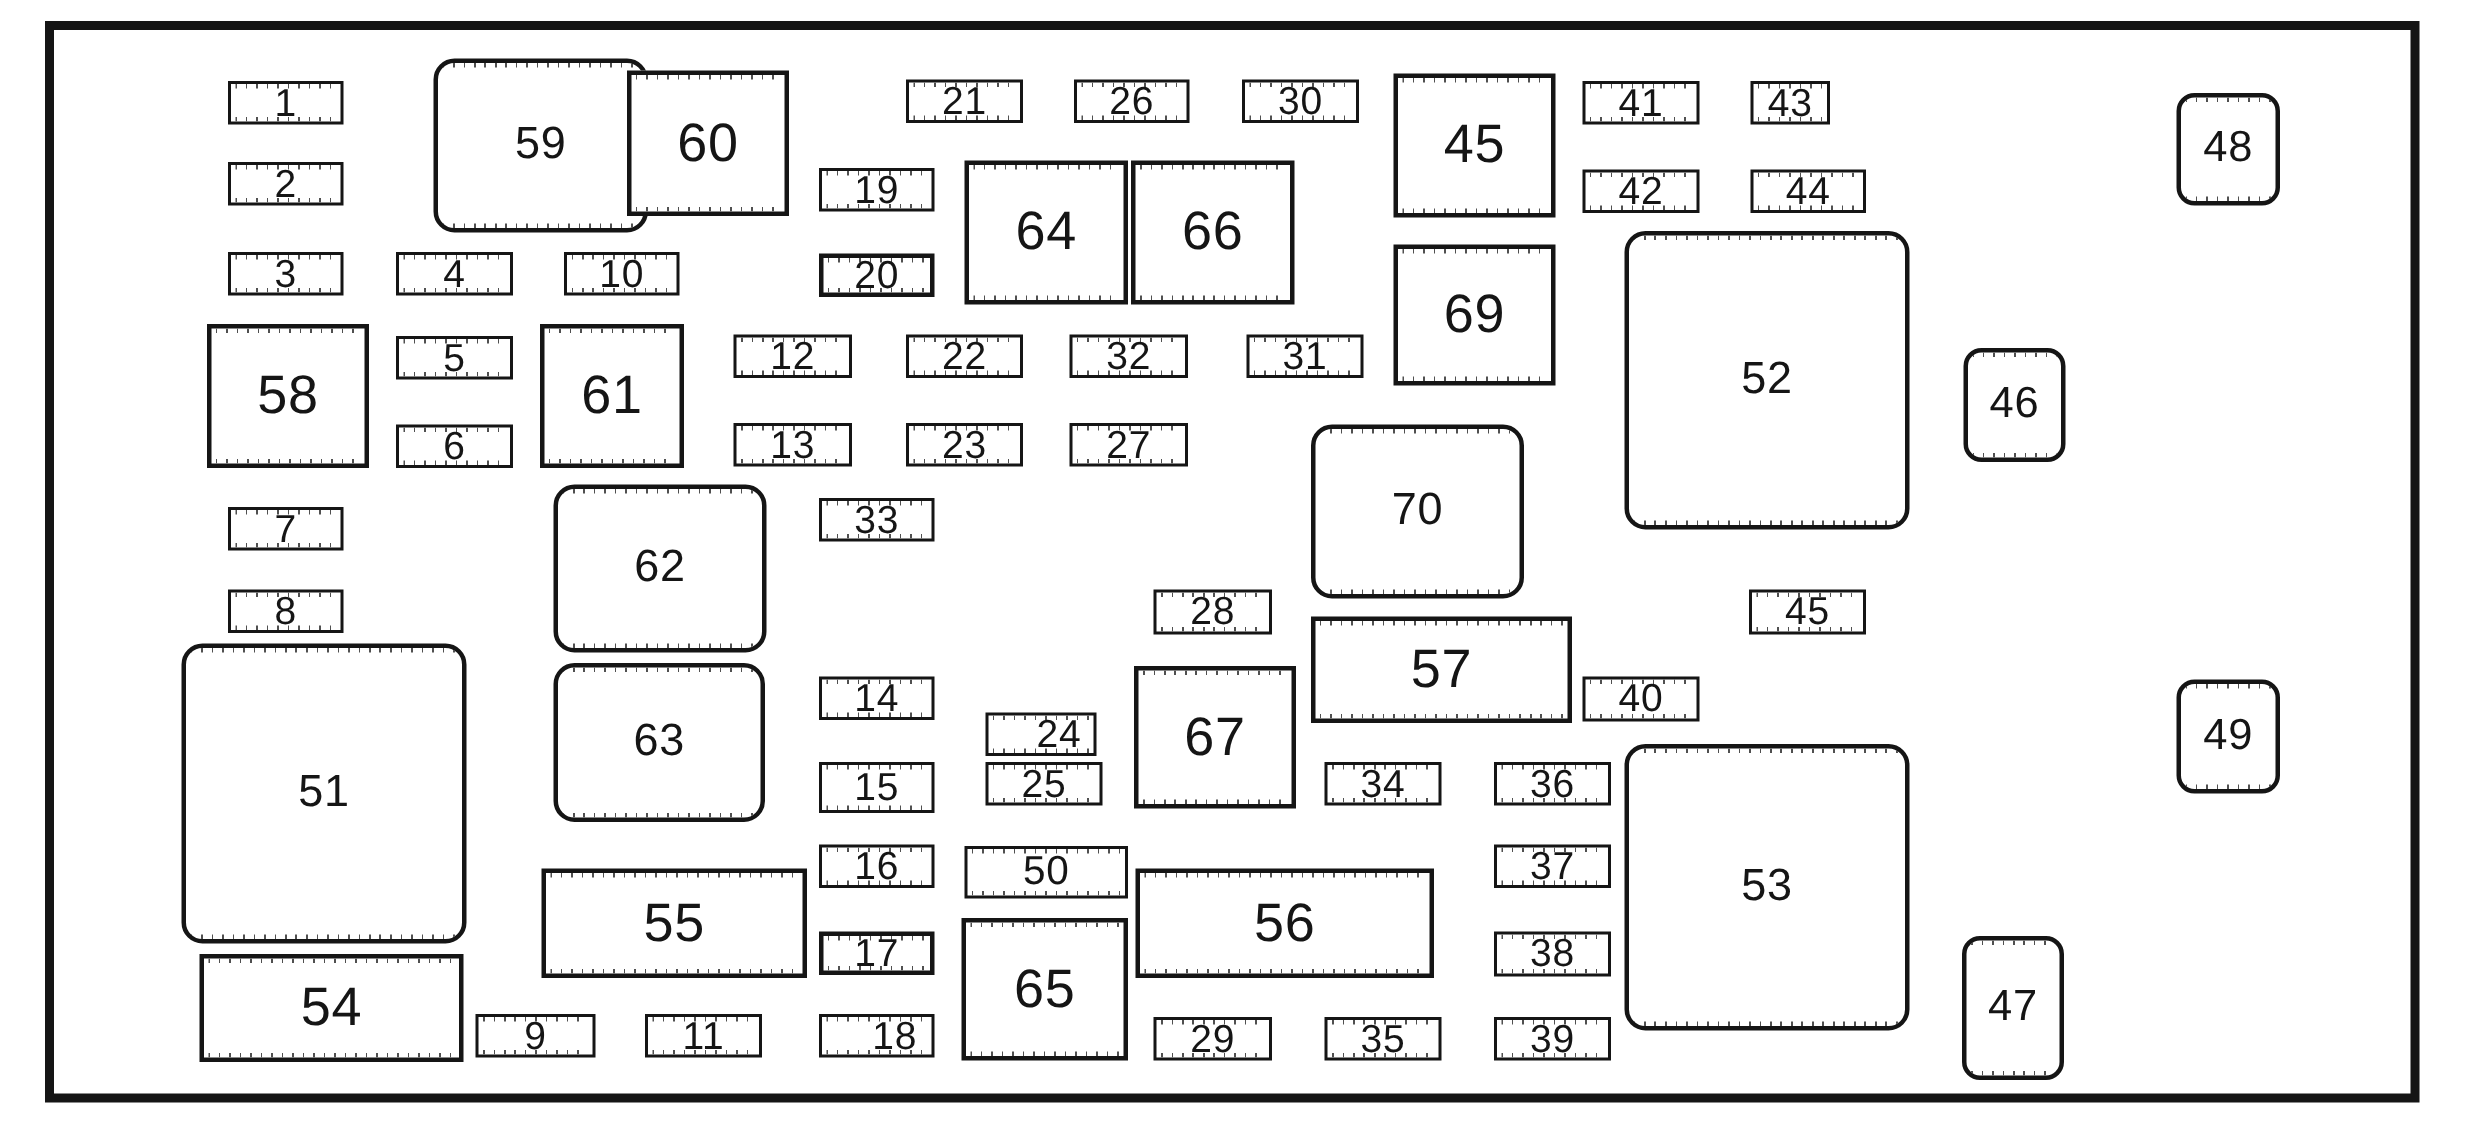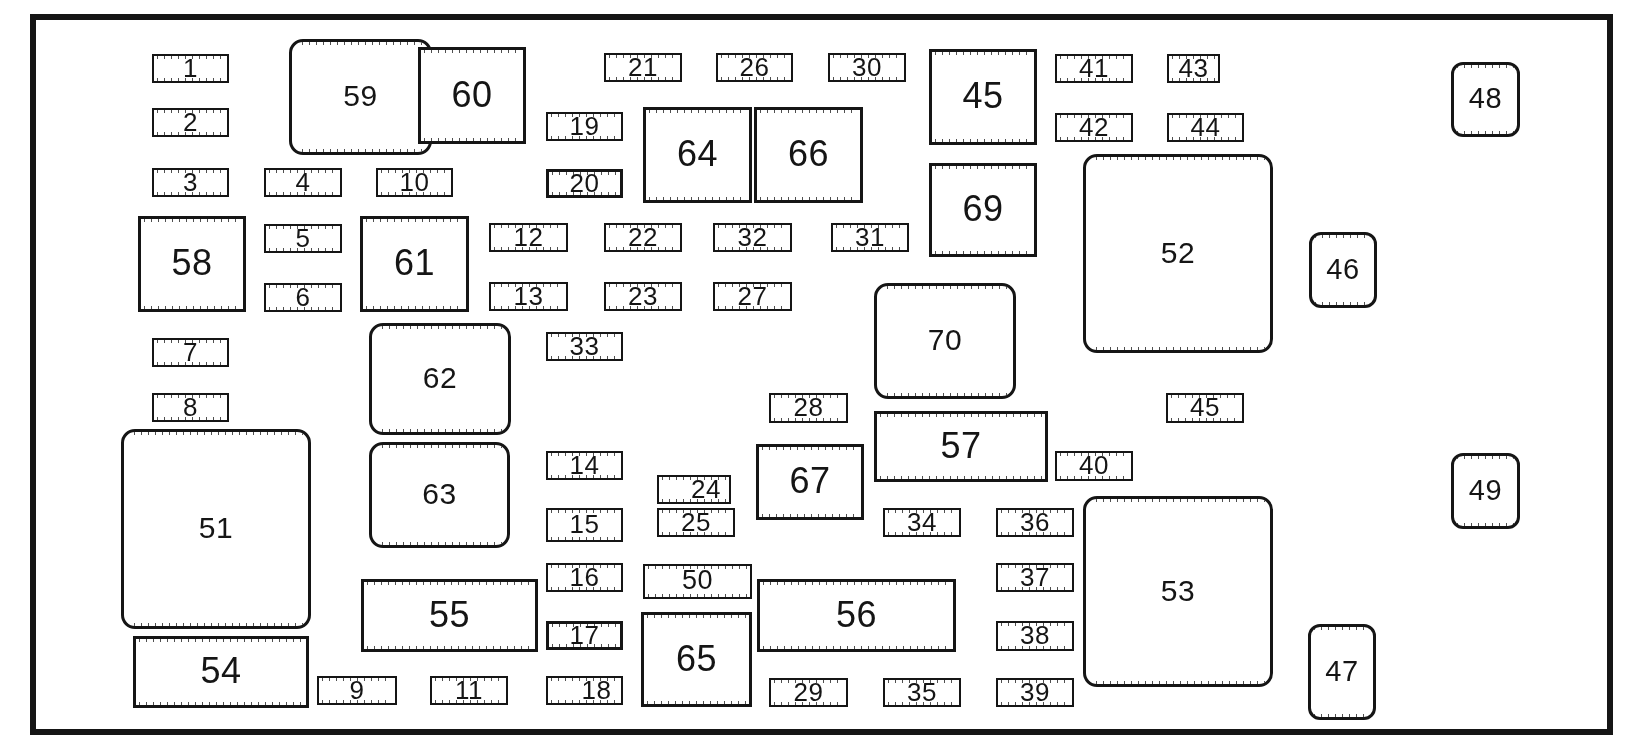--- a/index.html
+++ b/index.html
@@ -240,39 +240,39 @@
       </div>
       <div class="box t-block" style="left: 138px; top: 216px; width: 108px; height: 96px;">
         <span>58</span>
       </div>
       <div class="box t-round" style="left: 252px; top: 39px; width: 143px; height: 116px; margin-left: 37px;">
         <span>59</span>
       </div>
       <div class="box t-block" style="left: 418px; top: 47px; width: 108px; height: 97px;">
         <span>60</span>
       </div>
-      <div class="box t-block" style="left: 360px; top: 216px; width: 109px; height: 96px;">
+      <div class="box t-block" style="left: 360px; top: 216px; width: 96px; height: 96px;">
         <span>61</span>
       </div>
       <div class="box t-round" style="left: 369px; top: 323px; width: 142px; height: 112px;">
         <span>62</span>
       </div>
       <div class="box t-round" style="left: 369px; top: 442px; width: 141px; height: 106px;">
         <span>63</span>
       </div>
       <div class="box t-block" style="left: 643px; top: 107px; width: 109px; height: 96px;">
         <span>64</span>
       </div>
       <div class="box t-block" style="left: 641px; top: 612px; width: 111px; height: 95px;">
         <span>65</span>
       </div>
       <div class="box t-block" style="left: 754px; top: 107px; width: 109px; height: 96px;">
         <span>66</span>
       </div>
-      <div class="box t-block" style="left: 756px; top: 444px; width: 108px; height: 76px;">
+      <div class="box t-block" style="left: 756px; top: 444px; width: 108px; height: 95px;">
         <span>67</span>
       </div>
       <div class="box t-block" style="left: 929px; top: 49px; width: 108px; height: 96px;">
         <span>45</span>
       </div>
       <div class="box t-block" style="left: 929px; top: 163px; width: 108px; height: 94px;">
         <span>69</span>
       </div>
       <div class="box t-round" style="left: 874px; top: 283px; width: 142px; height: 116px;">
         <span>70</span>

